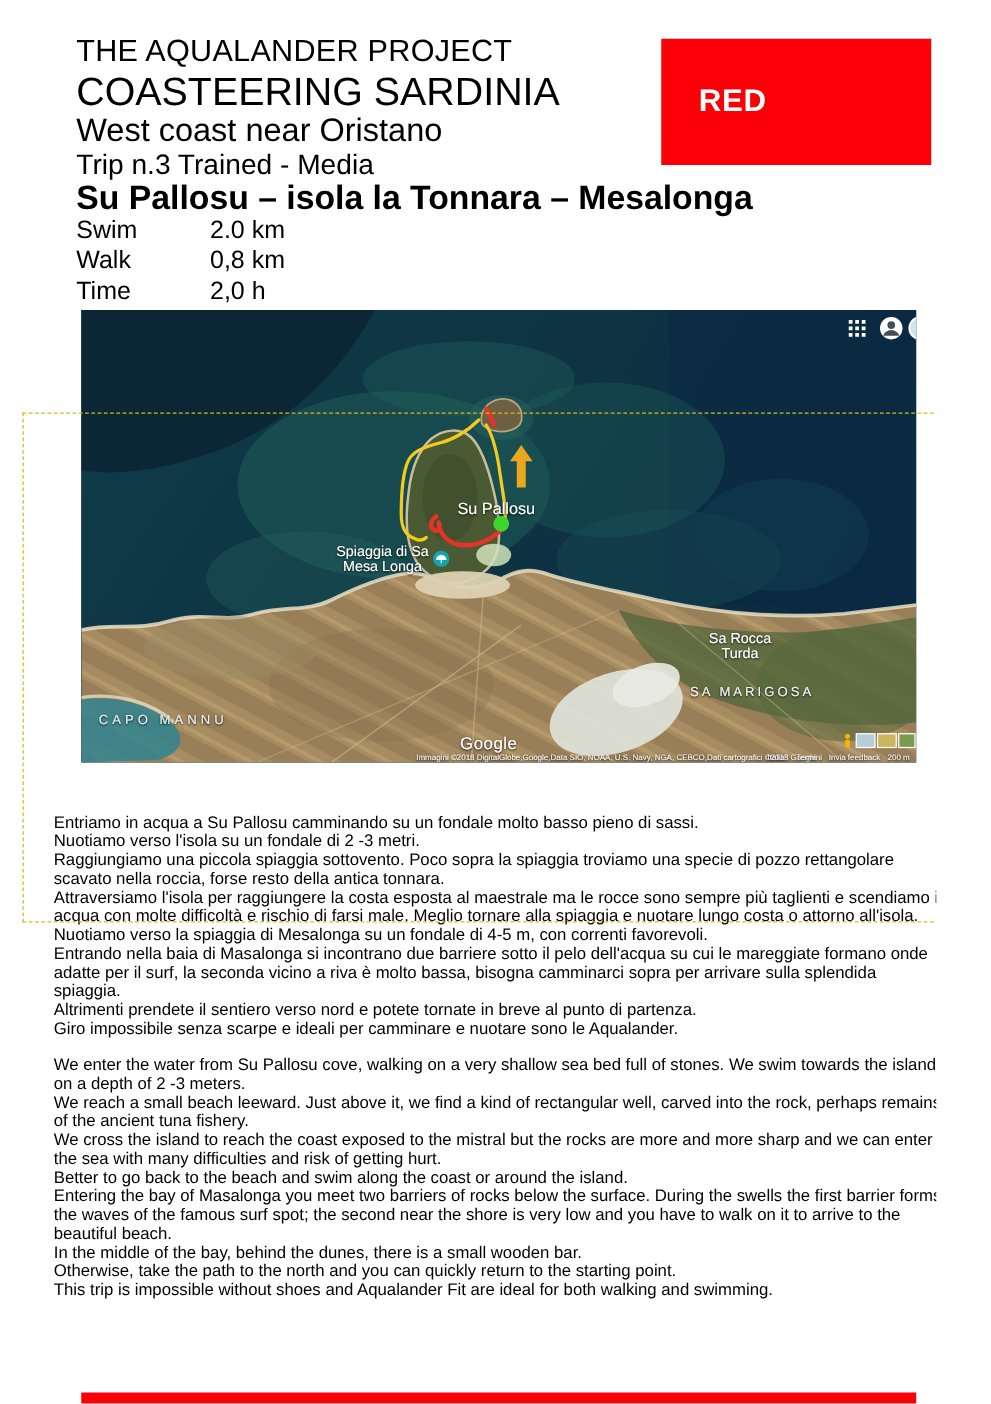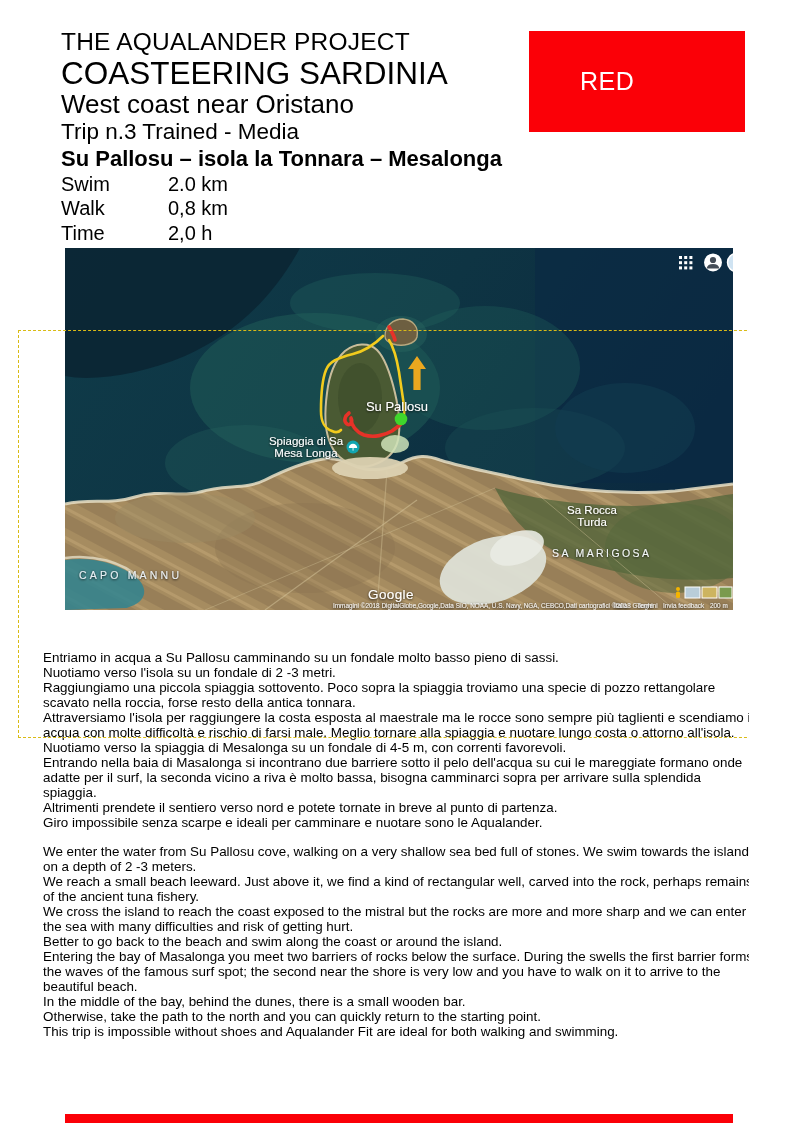--- a/index.html
+++ b/index.html
@@ -5,25 +5,25 @@
   html,body{margin:0;padding:0;background:#fff;}
   .page{position:relative;width:749px;height:1123px;background:#ffffff;overflow:hidden;
         font-family:"Liberation Sans",sans-serif;color:#000;}
 
   
   .header{position:absolute;left:61px;top:27px;}
   .h-line1{font-size:24.5px;line-height:29px;font-weight:400;letter-spacing:.2px;}
   .h-line2{font-size:31.5px;line-height:35px;font-weight:400;}
   .h-line3{font-size:26px;line-height:27px;}
   .h-line4{font-size:22.5px;line-height:27px;}
-  .h-line5{font-size:22px;line-height:27px;font-weight:bold;}
+  .h-line5{font-size:27px;line-height:27px;font-weight:bold;}
 
   .badge{position:absolute;left:529px;top:31px;width:216px;height:101px;
          background:var(--accent-red);display:flex;align-items:center;}
-  .badge span{color:#fff;font-size:25px;font-weight:normal;padding-left:30px;letter-spacing:.5px;margin-left:21px;}
+  .badge span{color:#fff;font-size:25px;font-weight:bold;padding-left:30px;letter-spacing:.5px;}
 
   .stats{position:absolute;left:61px;top:172px;font-size:20px;line-height:24.3px;}
   .stats .row{display:flex;gap:16px;}
   .stats .lbl{width:91px;}
 
   
   .map{position:absolute;left:65px;top:248px;width:668px;height:362px;overflow:hidden;background:#0d3342;}
   .map svg{display:block;}
   .mlabel{fill:#ffffff;font-family:"Liberation Sans",sans-serif;filter:url(#tsh);}
   .mlabel-sp{font-size:13px;}

